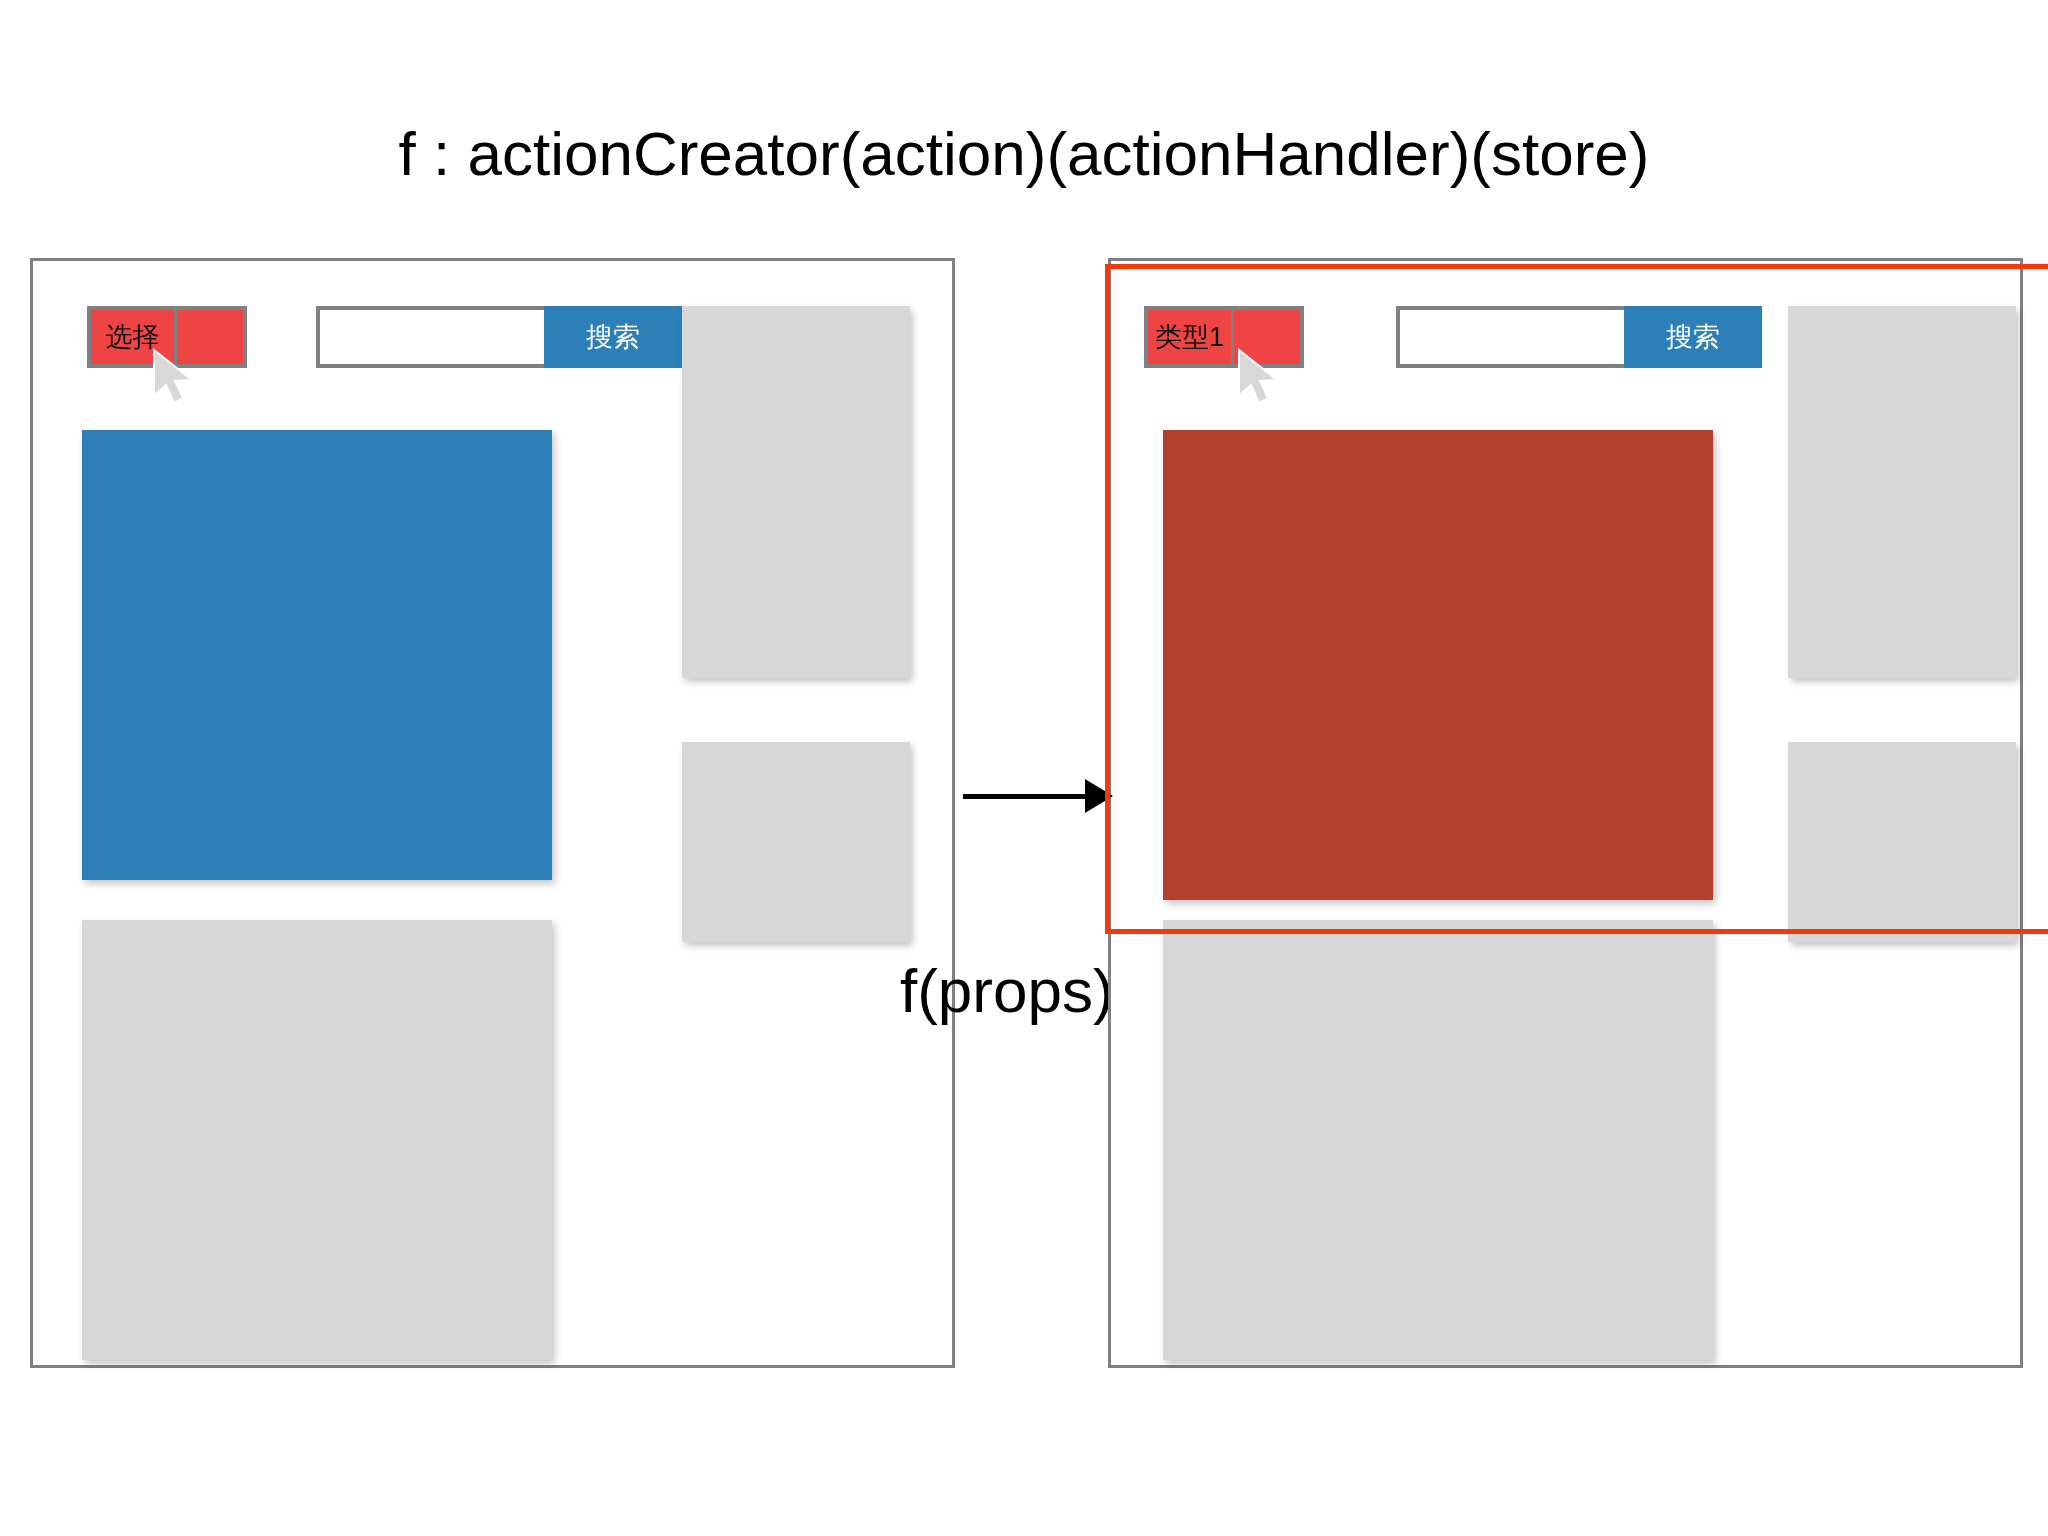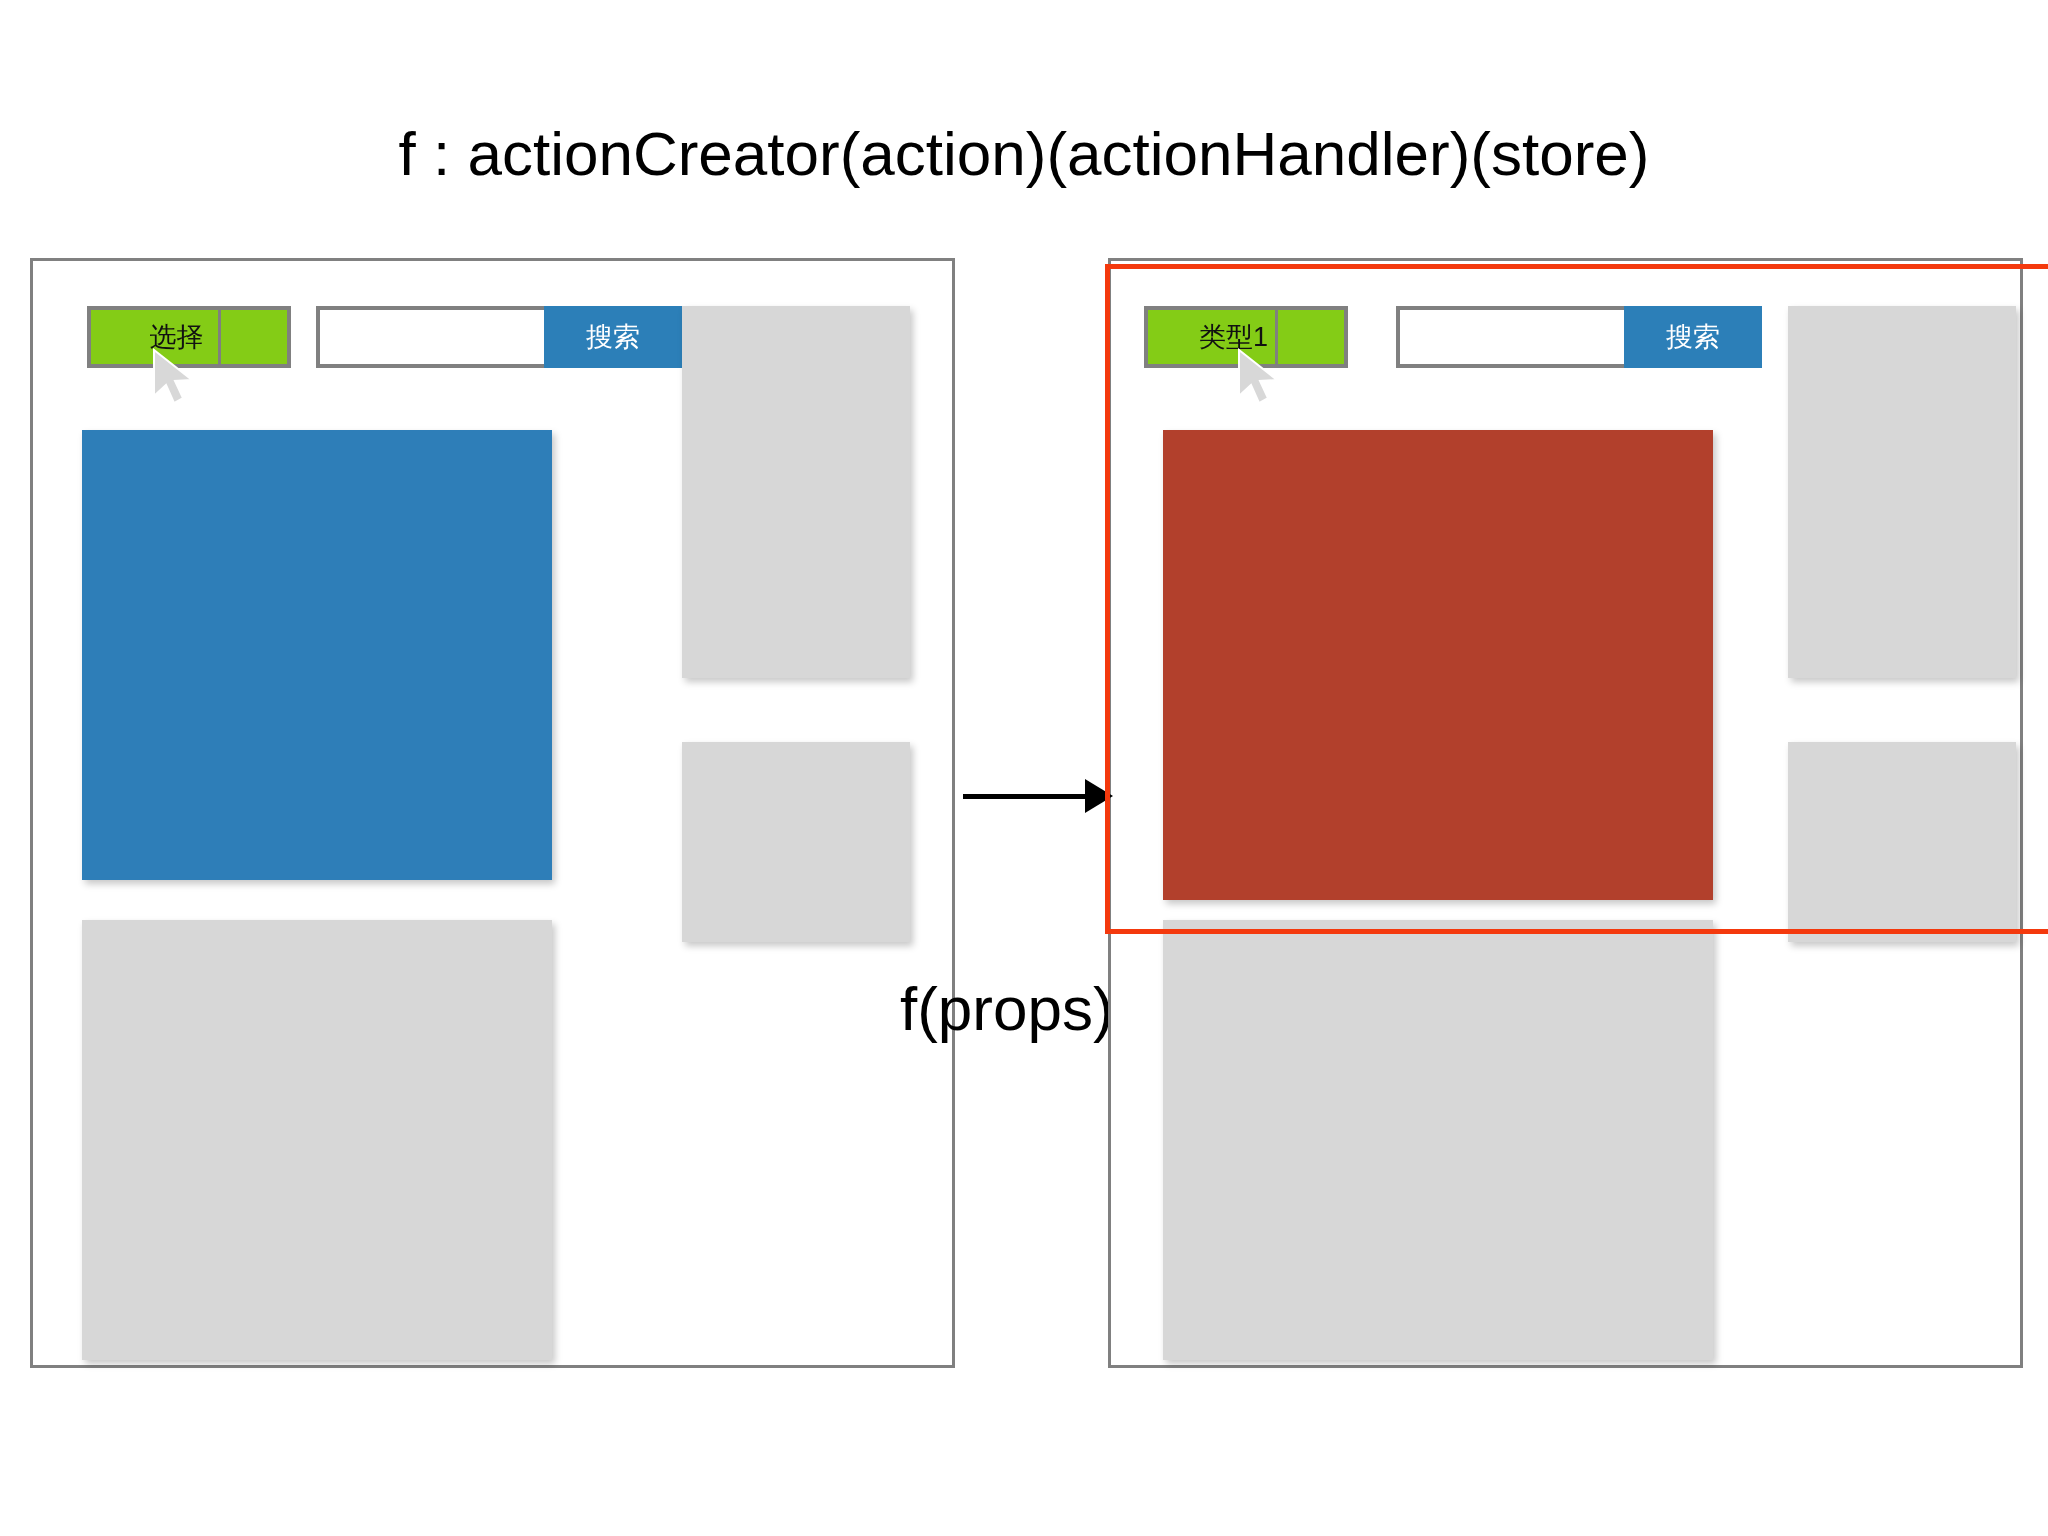--- a/index.html
+++ b/index.html
@@ -52,23 +52,22 @@
     pointer-events: none;
     z-index: 40;
   }
 
   
   .ctrl-select {
     position: absolute;
     display: flex;
     border: 4px solid #808080;
     box-sizing: border-box;
-    background: #84cc16;
+    background: #ef4444;
     height: 62px;
-    padding-left: 44px;
   }
   .ctrl-select .sel-label {
     width: 86px;
     display: flex;
     align-items: center;
     justify-content: center;
     font-size: 27px;
     color: #111111;
     border-right: 3px solid #808080;
     box-sizing: border-box;
@@ -142,21 +141,20 @@
     border-left: 28px solid #000000;
     z-index: 20;
   }
   .fprops {
     position: absolute;
     left: 900px;
     top: 955px;
     font-size: 62px;
     color: #000000;
     white-space: nowrap;
-    margin-top: 18px;
   }
 </style>
 </head>
 <body>
 
 <div id="canvas">
 
   <div class="title">f : actionCreator(action)(actionHandler)(store)</div>
 
   <div class="panel" id="panel-left"></div>

